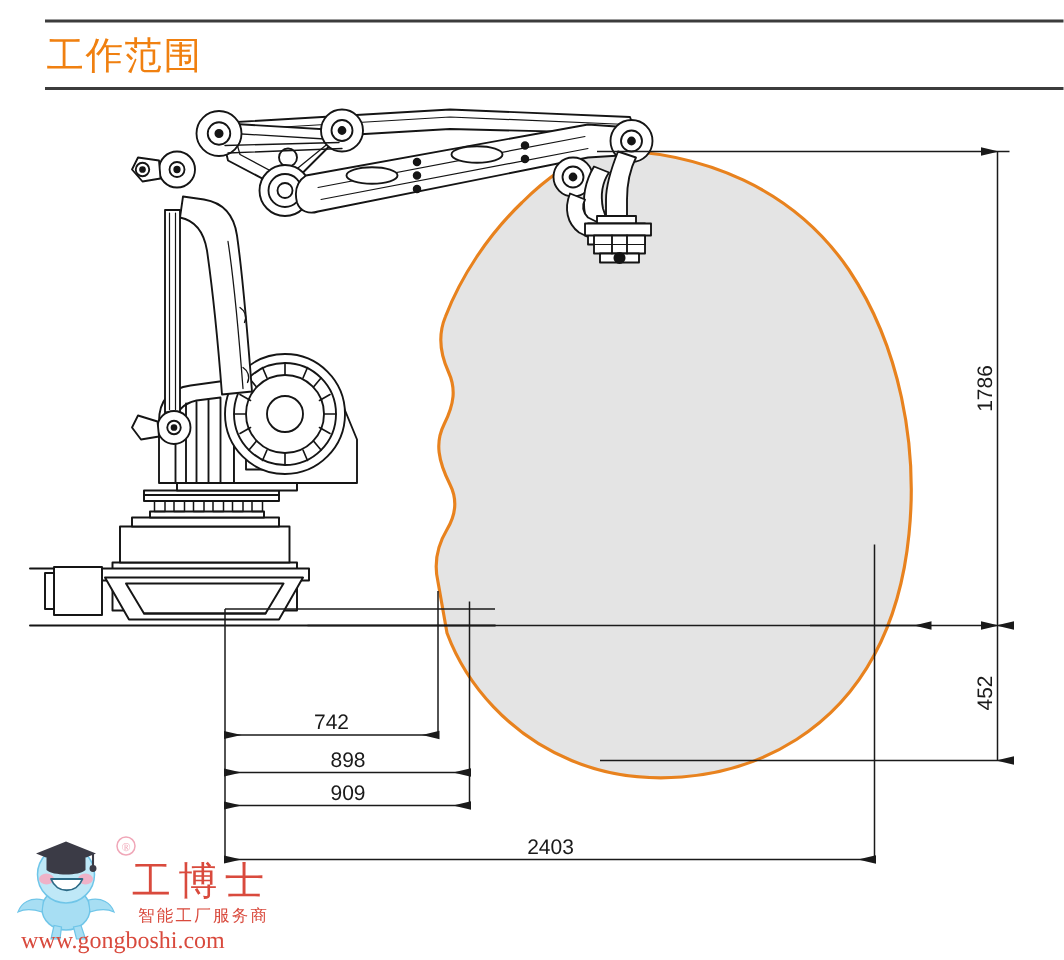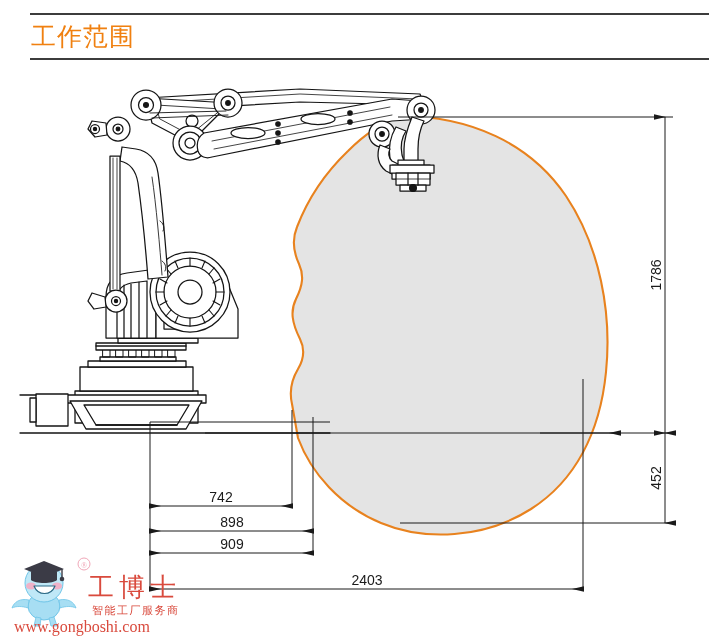--- a/index.html
+++ b/index.html
@@ -42,21 +42,21 @@
     line-height: 30px;
     letter-spacing: 1px;
     color: #f08010;
     font-family: "DejaVu Sans", sans-serif;
     white-space: nowrap;
   }
 
   
   #drawing {
     position: absolute;
-    left: 0; top: 61px;
+    left: 0; top: 45px;
     width: 709px;
     height: 579px;
   }
   #drawing svg { display: block; }
 
   
   #watermark {
     position: absolute;
     left: 4px;
     top: 548px;

